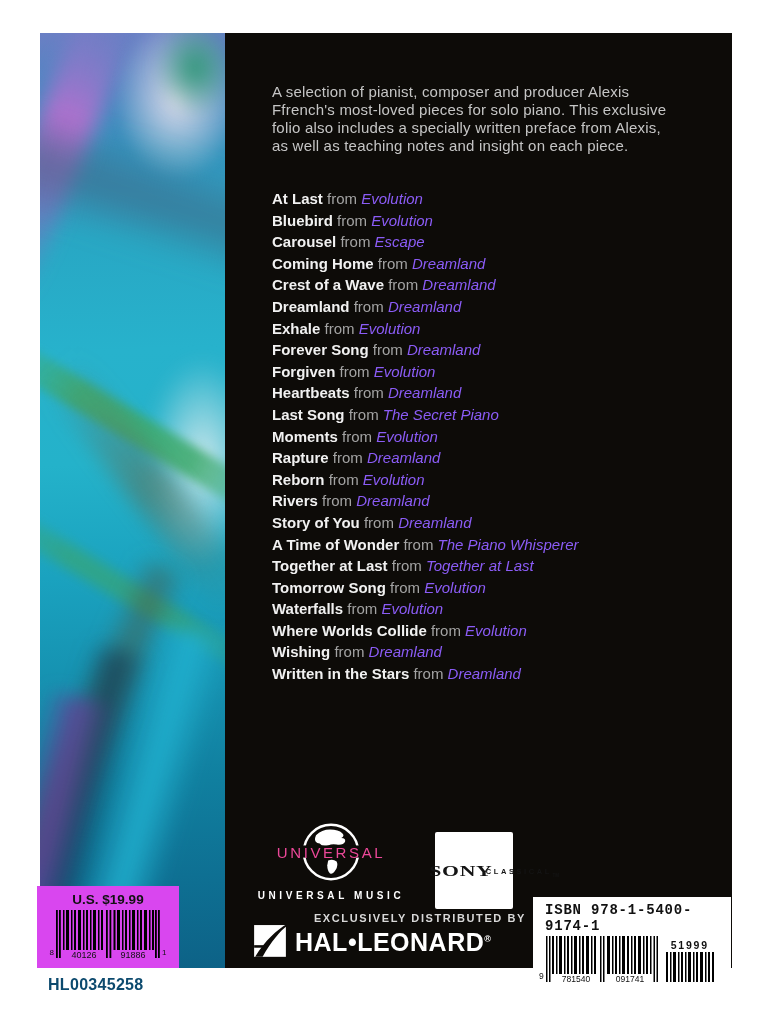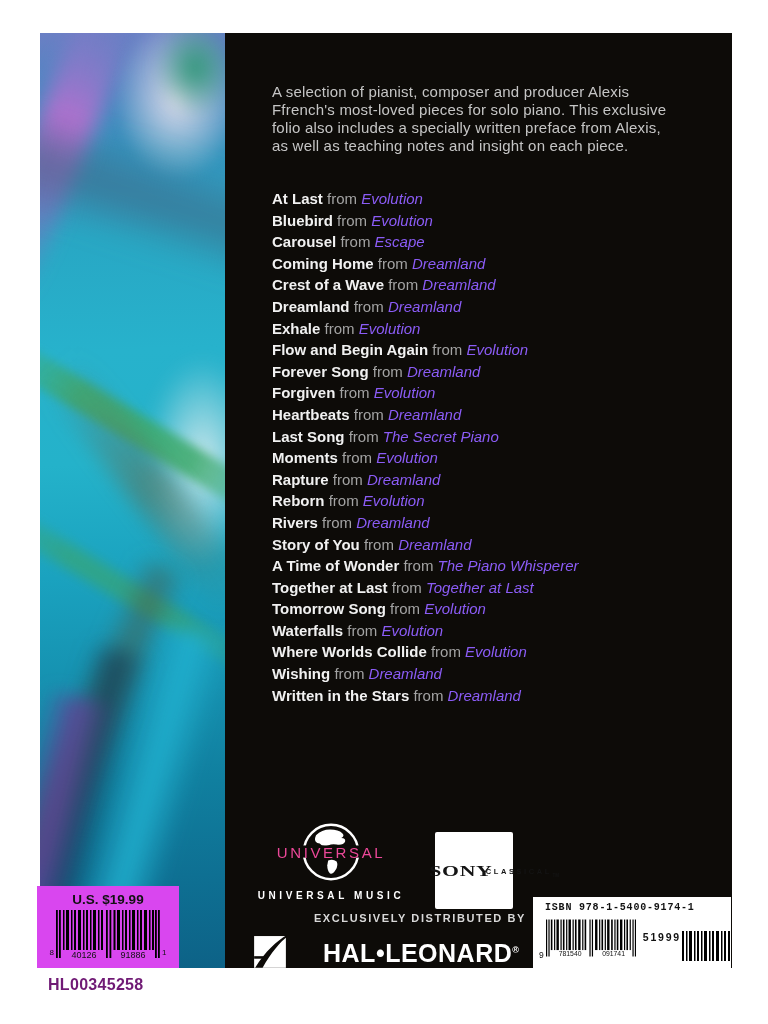--- a/index.html
+++ b/index.html
@@ -81,46 +81,46 @@
   .sony-name { font-family:"Liberation Serif", serif; font-weight:bold; font-size:15px;
     transform:scaleX(1.45); letter-spacing:.5px; color:#141414; line-height:1; }
   .sony-sub { position:relative; font-size:7.5px; font-weight:bold; letter-spacing:2.6px;
     color:#141414; margin-left:3px; line-height:1; }
   .sony-tm { position:absolute; right:-7px; bottom:-3px; font-size:4.5px; letter-spacing:0; }
 
   
   .dist { position:absolute; left:212px; top:879px; width:300px; color:#fff; }
   .dist-line { margin-left:60px; width:216px; text-align:center;
     font-size:11px; font-weight:bold; letter-spacing:1.6px; color:#d8d8d8; }
-  .hl-row { display:flex; align-items:center; margin-top:11px;gap:28px; }
+  .hl-row { display:flex; align-items:center; margin-top:0; }
   .hl-name { font-size:25px; font-weight:bold; letter-spacing:.5px; margin-left:7px; white-space:nowrap; line-height:1; }
   .hl-reg { font-size:9px; vertical-align:9px; font-weight:bold; }
 
   
   .upc-box {
     position:absolute; left:37px; top:886px; width:142px; height:82px;
     background:#d946ef; box-sizing:border-box; text-align:center;
   }
   .price { margin-top:6px; font-size:13.5px; font-weight:bold; color:#111; }
   .upc-row { display:flex; align-items:flex-end; justify-content:center; margin-top:3px; }
   .upc-side { font-size:8px; color:#111; margin:0 2px 1px; }
 
   .catalog { position:absolute; left:48px; top:976px; font-size:16px; font-weight:bold;
-    color:#701a75; letter-spacing:.3px; }
+    color:#0c4a6e; letter-spacing:.3px; }
 
   
   .isbn-box {
     position:absolute; left:533px; top:897px; width:198px; height:71px;
     background:#ffffff; box-sizing:border-box; padding-top:5px;
   }
   .isbn-label { margin-left:12px; font-family:"Liberation Mono", monospace;
-    font-size:10px; font-weight:bold; letter-spacing:.8px; color:#111; }
+    font-size:14px; font-weight:bold; letter-spacing:.8px; color:#111; }
   .ean-row { display:flex; align-items:flex-end; margin-left:6px; margin-top:2px; }
   .ean-side { font-size:8.5px; color:#111; margin-right:2px; margin-bottom:1px; }
-  .addon { display:flex; flex-direction:row; margin-left:7px; }
+  .addon { display:flex; flex-direction:column; margin-left:7px; }
   .addon-num { font-size:10.5px; font-weight:bold; letter-spacing:1.8px; color:#111;
     text-align:center; margin-bottom:1px; }
 
   svg text { font-family:"Liberation Sans", sans-serif; fill:#111; }
 </style>
 </head>
 <body>
 
 <div class="page">
 
@@ -173,25 +173,20 @@
         <span class="tf">from</span>
         <span class="ta">Dreamland</span>
       </li>
         <li class="track">
         <span class="tt">Dreamland</span>
         <span class="tf">from</span>
         <span class="ta">Dreamland</span>
       </li>
         <li class="track">
         <span class="tt">Exhale</span>
-        <span class="tf">from</span>
-        <span class="ta">Evolution</span>
-      </li>
-        <li class="track">
-        <span class="tt">Flow and Begin Again</span>
         <span class="tf">from</span>
         <span class="ta">Evolution</span>
       </li>
         <li class="track">
         <span class="tt">Forever Song</span>
         <span class="tf">from</span>
         <span class="ta">Dreamland</span>
       </li>
         <li class="track">
         <span class="tt">Forgiven</span>

